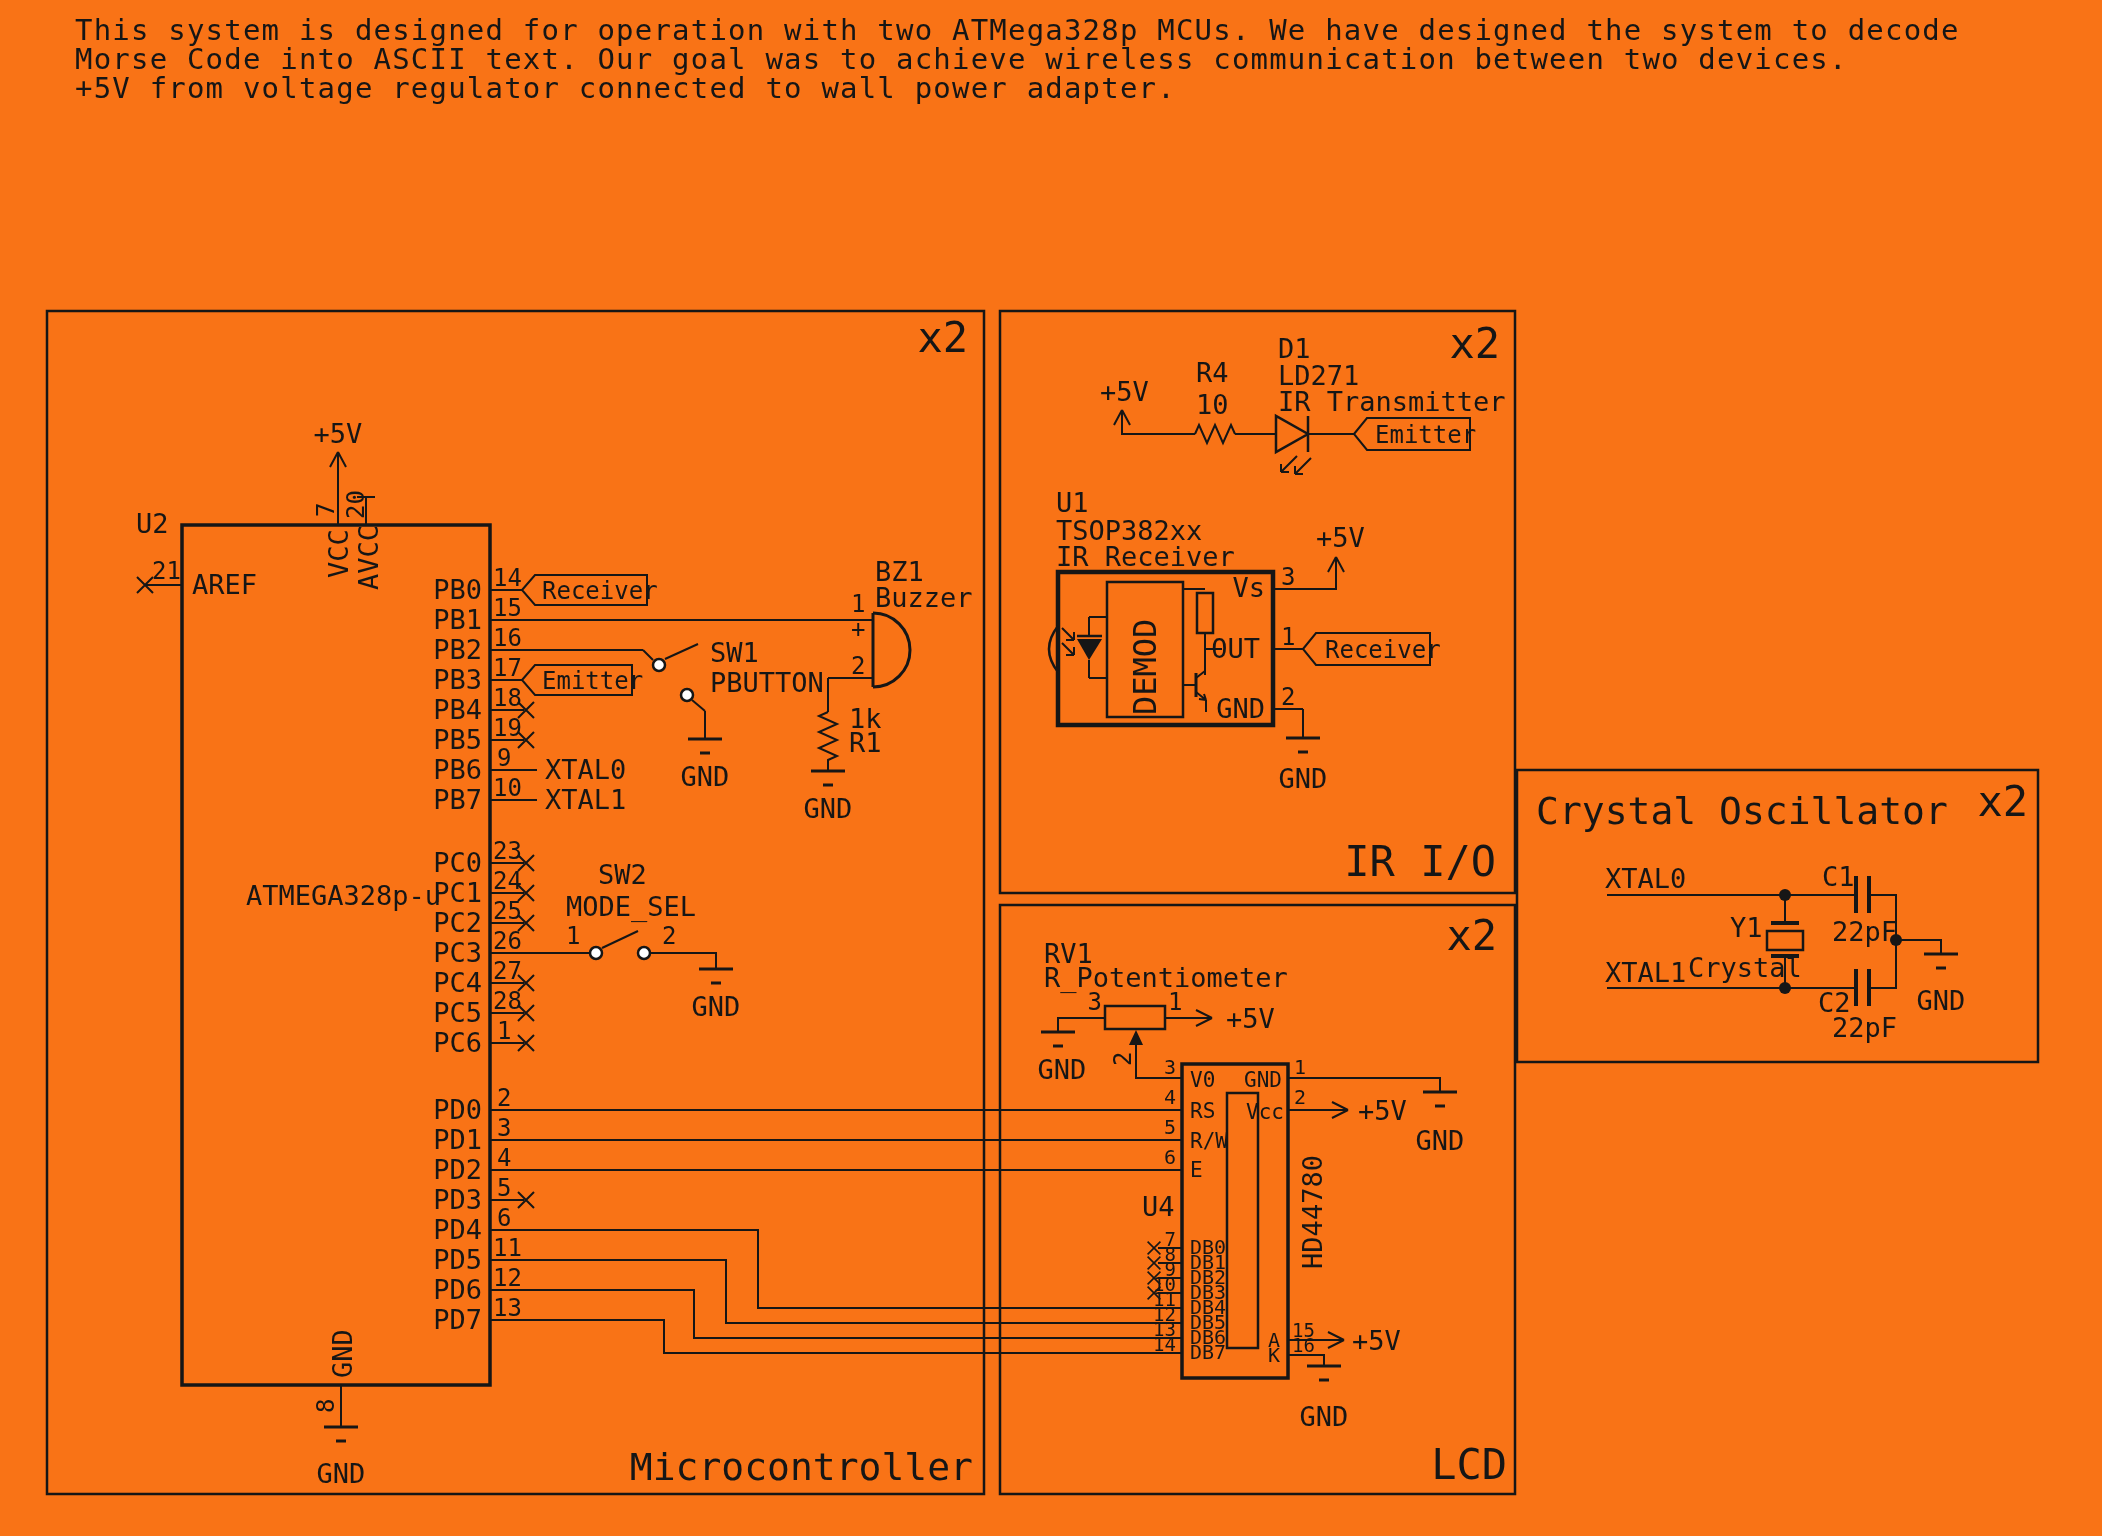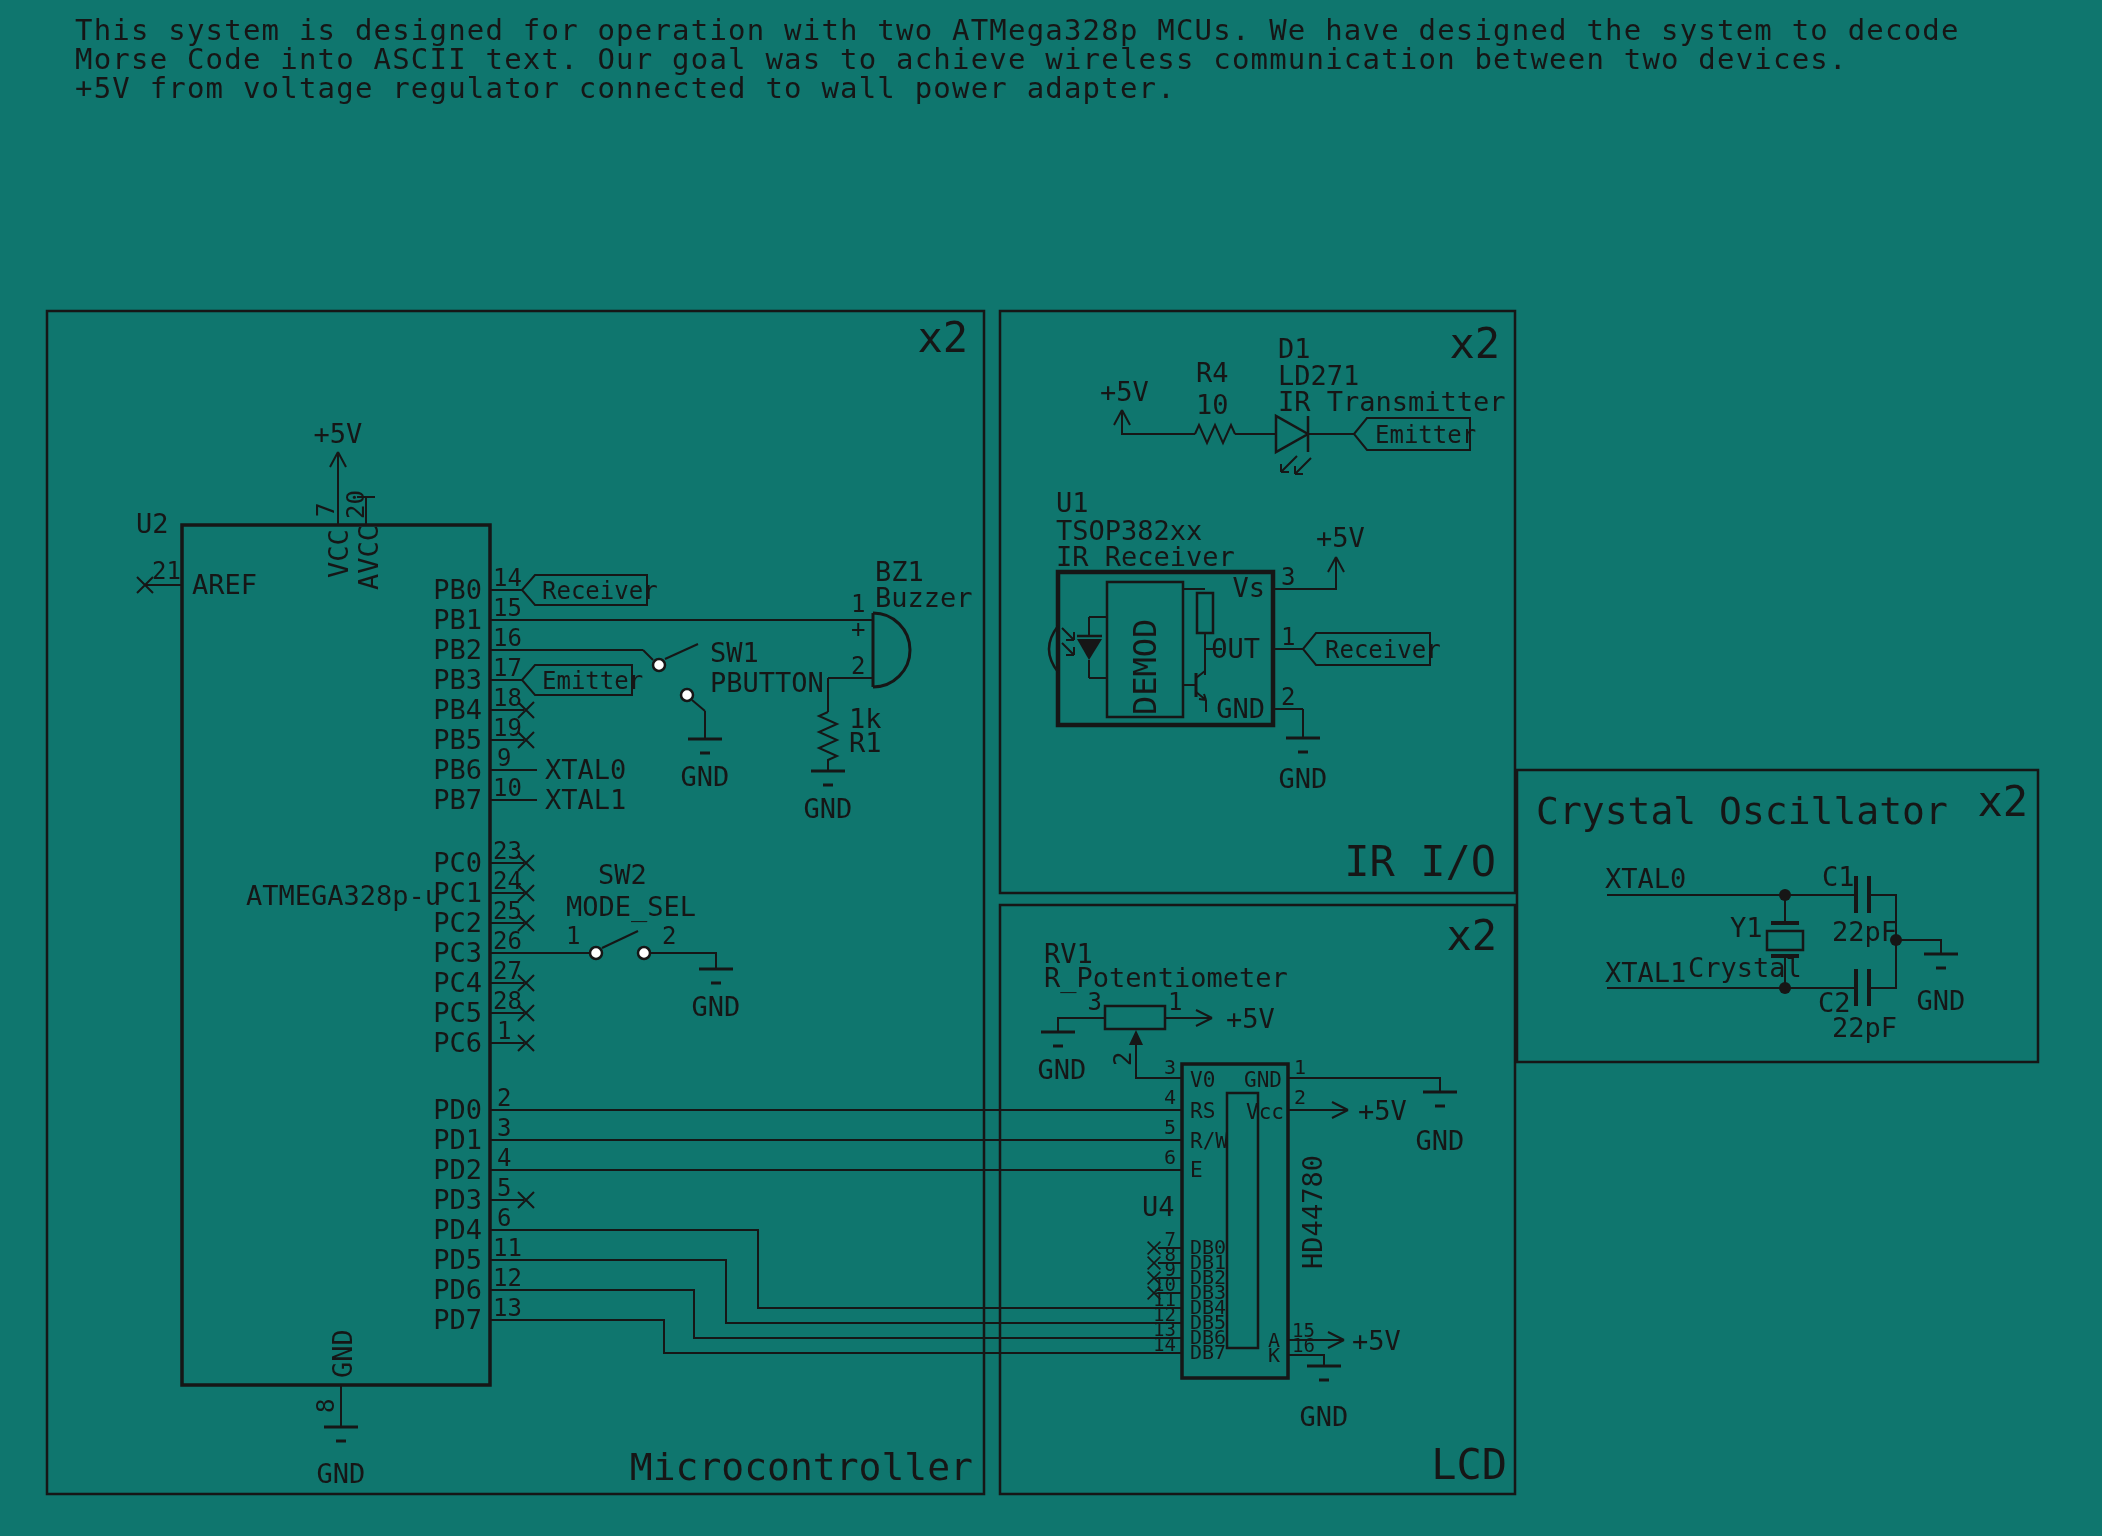--- a/index.html
+++ b/index.html
@@ -1,16 +1,16 @@
 <!DOCTYPE html>
 <html><head>
 <meta charset="utf-8">
 <style>
   html,body{margin:0;padding:0;background:#fff;}
-  #canvas{position:relative;width:2102px;height:1536px;background:#0f766e;overflow:hidden;}
+  #canvas{position:relative;width:2102px;height:1536px;background:#f97316;overflow:hidden;}
   svg{position:absolute;left:0;top:0;}
   text{font-family:"DejaVu Sans Mono","Liberation Mono",monospace;fill:#161616;}
   .desc{font-size:29px;letter-spacing:1.2px;}
   .t27{font-size:27px;}
   .t25{font-size:24px;}
   .t21{font-size:21px;}
   .t20{font-size:20px;}
   .t19{font-size:19px;}
   .title{font-size:38px;}
   .title42{font-size:42px;}

